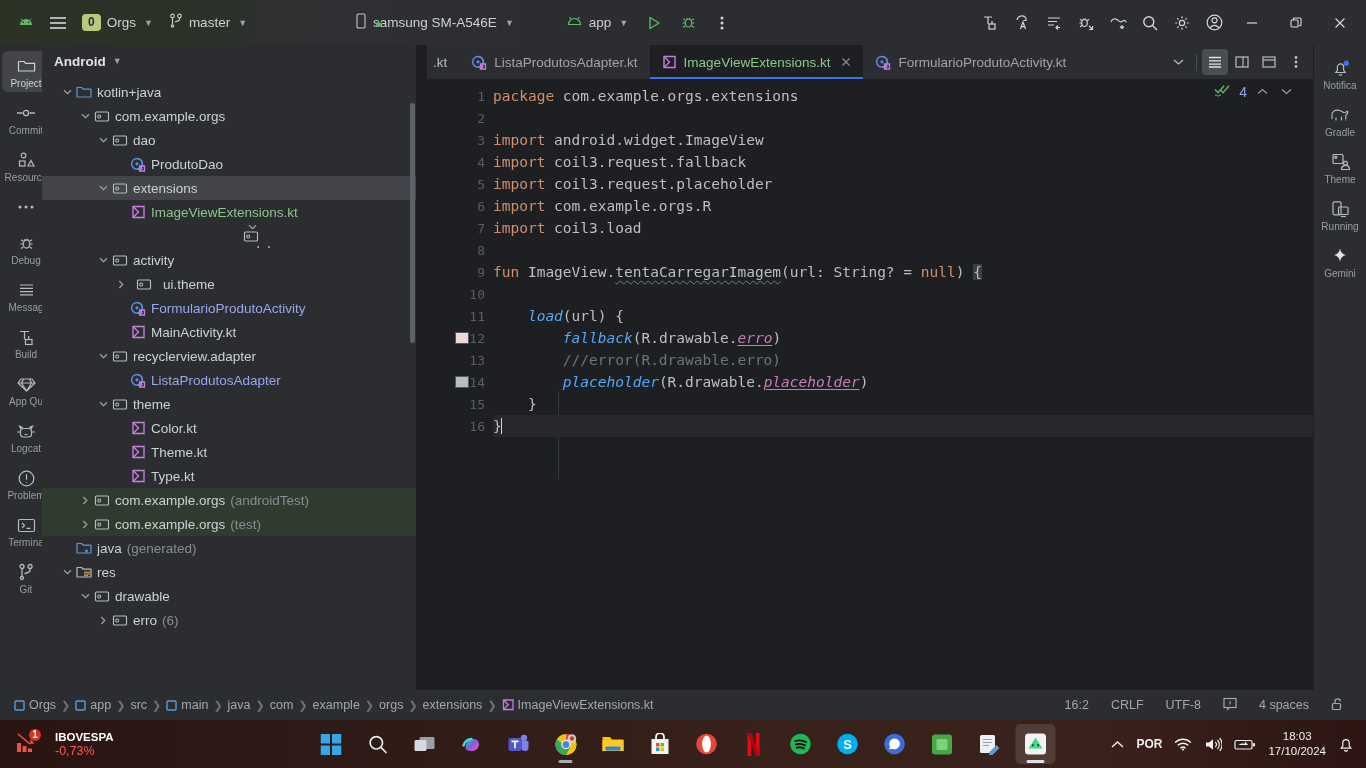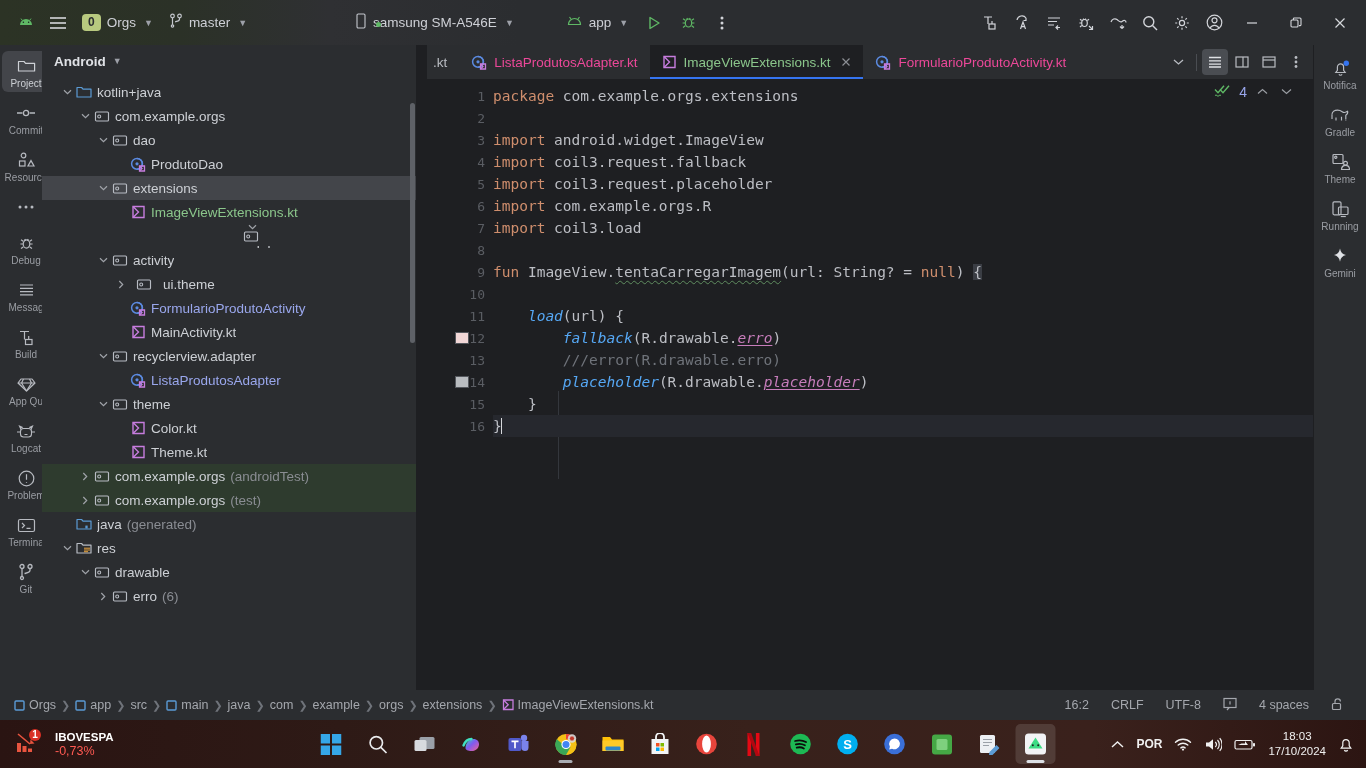--- a/index.html
+++ b/index.html
@@ -95,21 +95,21 @@
   .tree-scroll {
     position: absolute; right: 1px; top: 58px; width: 5px; height: 240px;
     background: #5e6167; border-radius: 3px;
   }
 
   
   .editor { position: absolute; left: 427px; top: 45px; width: 886px; height: 645px; background: #1e1f22; }
   .tabs { height: 34px; display: flex; align-items: stretch; background: #2b2d30; }
   .tab {
     display: flex; align-items: center; gap: 7px; padding: 0 12px;
-    font-size: 13.5px; color: #ec4899; cursor: pointer; position: relative; white-space: nowrap;
+    font-size: 13.5px; color: #a3a3a3; cursor: pointer; position: relative; white-space: nowrap;
   }
   .tab.active { background: #1e1f22; color: #8bc68b; }
   .tab.active::after {
     content: ''; position: absolute; left: 0; right: 0; bottom: 0; height: 2px; background: #3574f0;
   }
   .tab.partial { color: #b9bcc2; padding-left: 6px; }
   .tab-x { font-size: 13px; color: #8b8e94; margin-left: 4px; }
   .tabs-right { margin-left: auto; display: flex; align-items: center; padding-right: 4px; gap: 1px; }
   .tbtn {
     width: 26px; height: 26px; display: flex; align-items: center; justify-content: center;
@@ -770,20 +770,30 @@
         </div>
         <div class="row" style="padding-left: 72px;">
           <span class="arrow"></span>
           <span class="ficon">
             <svg width="15" height="15" viewBox="0 0 15 15">
               <path d="M2 1.5h11v11H2z" fill="none" stroke="#c77dde" stroke-width="1.4"></path>
               <path d="M2 1.5L7.5 7 2 12.5" fill="none" stroke="#c77dde" stroke-width="1.4"></path>
             </svg>
           </span>
           <span class="rlabel">Theme.kt</span>
+        </div>
+        <div class="row" style="padding-left: 72px;">
+          <span class="arrow"></span>
+          <span class="ficon">
+            <svg width="15" height="15" viewBox="0 0 15 15">
+              <path d="M2 1.5h11v11H2z" fill="none" stroke="#c77dde" stroke-width="1.4"></path>
+              <path d="M2 1.5L7.5 7 2 12.5" fill="none" stroke="#c77dde" stroke-width="1.4"></path>
+            </svg>
+          </span>
+          <span class="rlabel">Type.kt</span>
         </div>
         <div class="row testsrc" style="padding-left: 36px;">
           <span class="arrow">
             <svg width="6" height="9" viewBox="0 0 6 9">
               <path d="M1.3 1l3.4 3.5L1.3 8" stroke="#a0a3a9" stroke-width="1.2" fill="none"></path>
             </svg>
           </span>
           <span class="ficon">
             <svg width="16" height="13" viewBox="0 0 16 13">
               <rect x="1.5" y="2" width="13" height="9" rx="1" fill="none" stroke="#b8bcc3" stroke-width="1.15"></rect>

